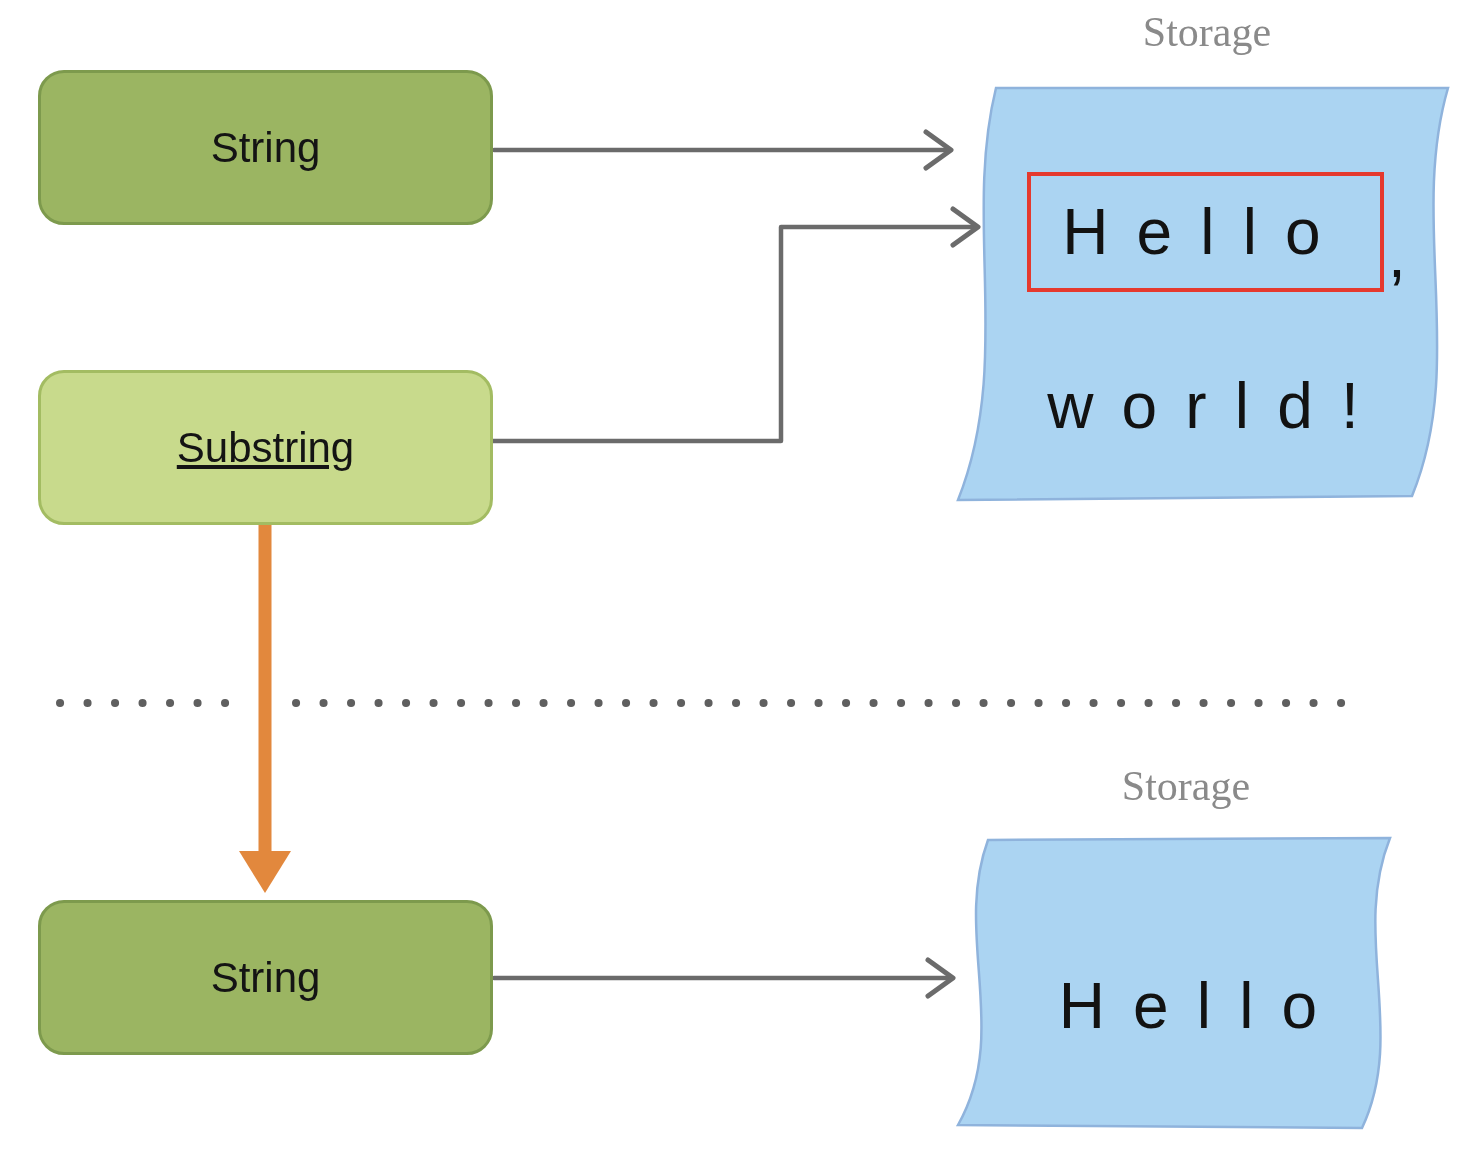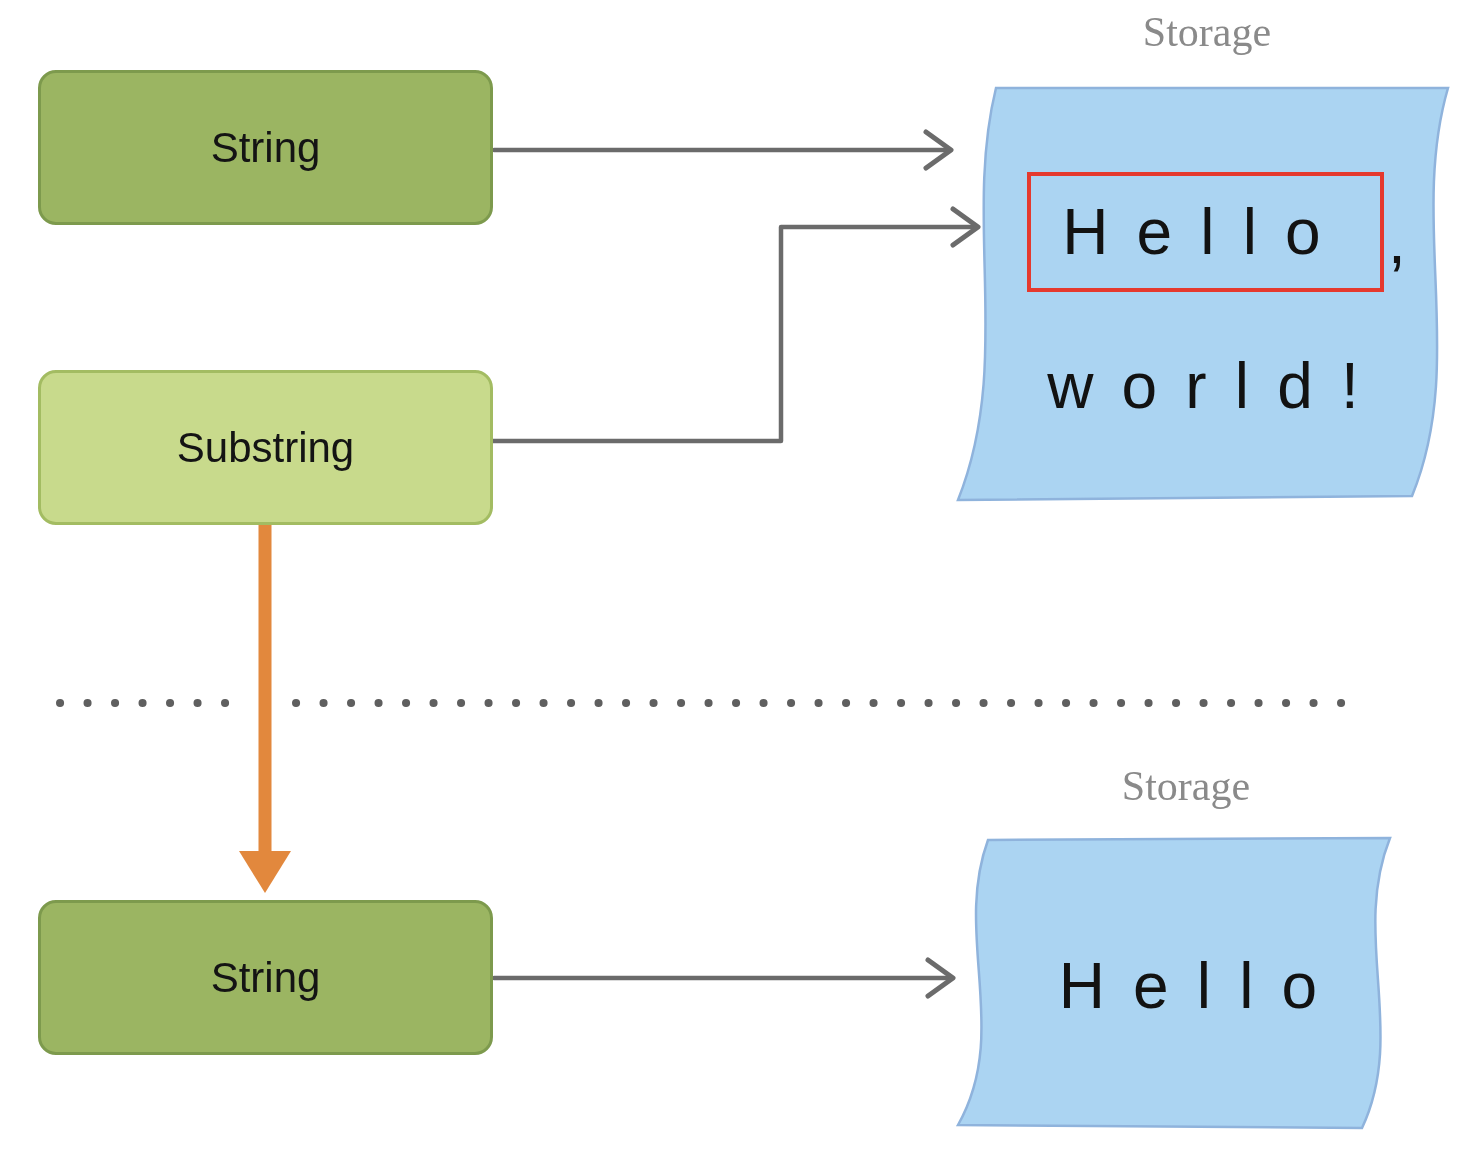--- a/index.html
+++ b/index.html
@@ -16,49 +16,49 @@
     left: 0; top: 0;
     width: 1468px; height: 1150px;
     z-index: 0;
   }
   .node {
     position: absolute;
     left: 38px;
     width: 455px;
     height: 155px;
     box-sizing: border-box;
-    border-radius: 18px;
+    border-radius: 26px;
     border: 3px solid;
     display: flex;
     align-items: center;
     justify-content: center;
     font-size: 42px;
     color: var(--text_dark, #141414);
     z-index: 1;
   }
   .node-string-top    { top: 70px;  background: var(--node_green); border-color: var(--node_green_border); }
-  .node-substring     { top: 370px; background: var(--substring_green); border-color: var(--substring_green_border); }
+  .node-substring     { top: 370px; background: var(--substring_green); border-color: var(--substring_green_border); text-decoration: underline; }
   .node-string-bottom { top: 900px; background: var(--node_green); border-color: var(--node_green_border); }
 
   .storage-title {
     position: absolute;
     width: 300px;
     text-align: center;
     font-size: 42px;
     color: var(--storage_label_gray, #8a8a8a);
     z-index: 1;
     font-family: Liberation Serif, serif;
   }
   .storage-title.top    { left: 1057px; top: 8px; }
   .storage-title.bottom { left: 1036px; top: 762px; }
 
   .storage-text {
     position: absolute;
     display: flex;
-    align-items: center;
+    align-items: flex-end;
     color: #121212;
     font-size: 64px;
     letter-spacing: 0.44em;
     white-space: nowrap;
     z-index: 1;
     padding-left: 32px;
   }
   .row-hello-comma { left: 995px; top: 172px; height: 120px; }
   .hl-box {
     box-sizing: border-box;

